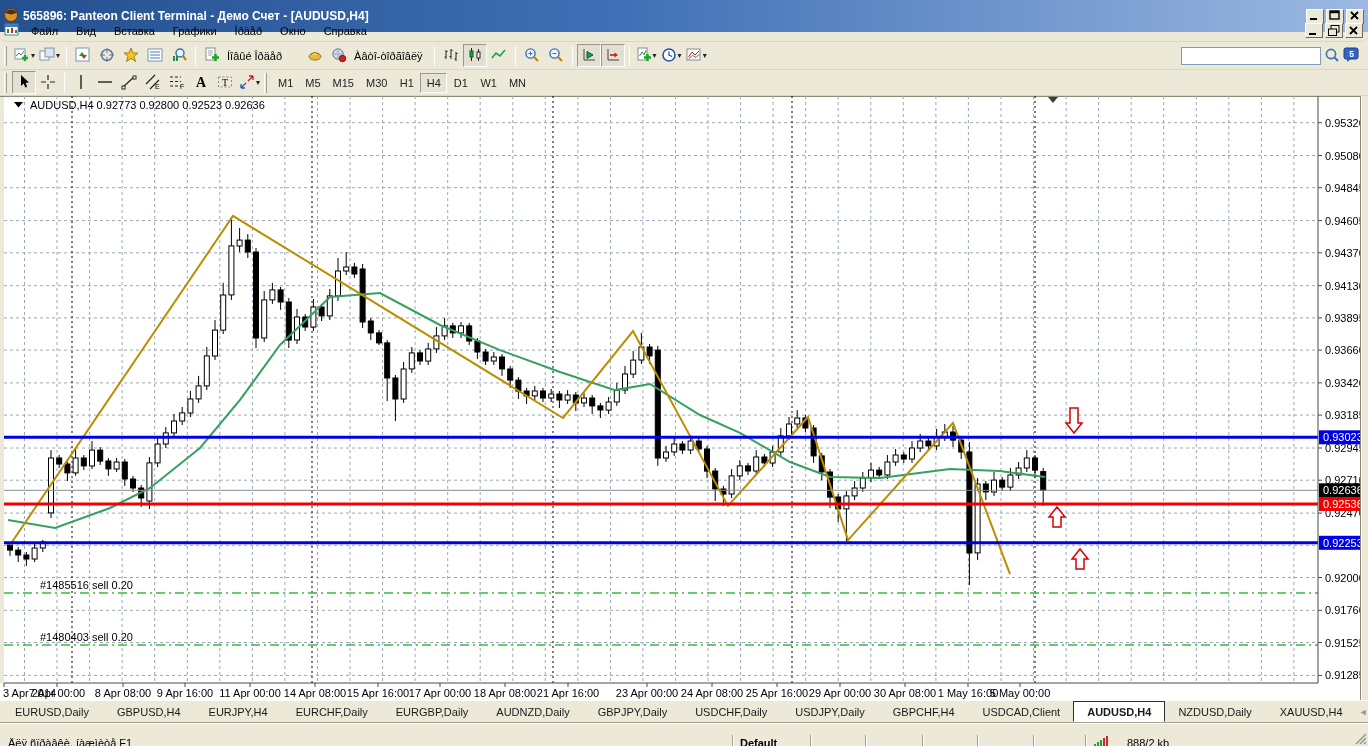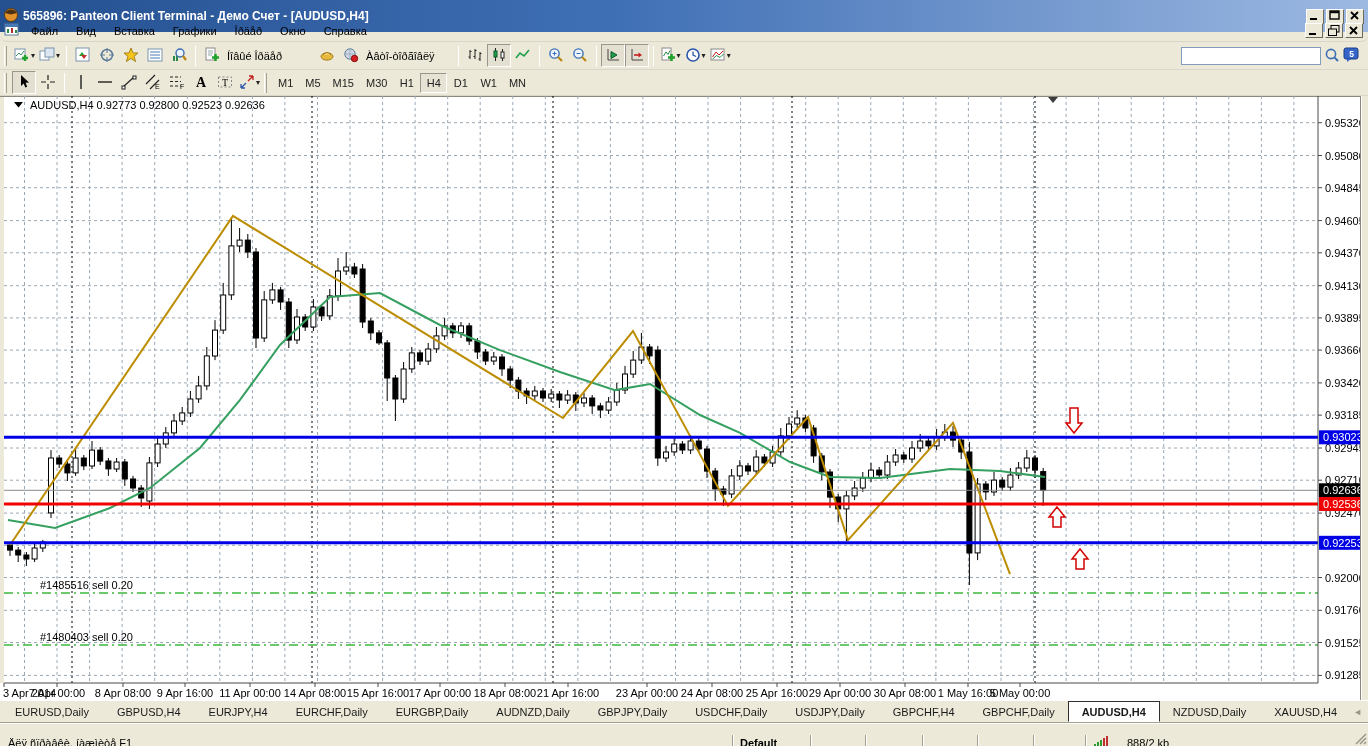--- a/index.html
+++ b/index.html
@@ -24,21 +24,21 @@
     border-bottom:1px solid #d9d5c8;}
   .tb1{top:42px;height:28px;}
   .tb2{top:70px;height:26px;}
   .grip{width:3px;height:20px;border-left:1px solid #fff;border-right:1px solid #a39f91;margin:0 5px 0 2px;}
   .tsep{width:1px;height:20px;background:#a39f91;border-right:1px solid #fff;margin:0 4px;}
   .tgap{width:14px;height:1px;}
   .tbtn{height:23px;min-width:24px;padding:0 1px;display:flex;align-items:center;justify-content:center;
     border:1px solid transparent;background:transparent;}
   .tbtn.pressed{border-color:#9a968a #fff #fff #9a968a;background:#e4e0d1;}
   .caret{font-size:8px;line-height:8px;margin-left:1px;color:#222;}
-  .tlabel{margin:0 19px 0 3px;white-space:nowrap;text-align:center;}
+  .tlabel{margin:0 7px 0 3px;white-space:nowrap;text-align:center;}
   .tfbtn{height:20px;min-width:27px;padding:0 5px;display:flex;align-items:center;justify-content:center;
     border:1px solid transparent;color:#222;}
   .tfbtn.pressed{border-color:#9a968a #fff #fff #9a968a;background:#e6e2d4;}
   .searchwrap{margin-left:auto;display:flex;align-items:center;gap:3px;margin-right:6px;}
   .searchwrap input{width:140px;height:18px;border:1px solid #7f9db9;font:11px "Liberation Sans",sans-serif;padding:1px 4px;}
   
   .chartwrap{position:absolute;top:96px;left:0;width:1368px;height:604px;background:#fff;}
   .chartwrap svg{display:block;}
   
   .tabbar{position:absolute;top:700px;left:0;width:1368px;height:22px;background:#ece9d8;
@@ -621,21 +621,21 @@
       <span class="tab">AUDNZD,Daily</span>
       <span class="tabsep"></span>
       <span class="tab">GBPJPY,Daily</span>
       <span class="tabsep"></span>
       <span class="tab">USDCHF,Daily</span>
       <span class="tabsep"></span>
       <span class="tab">USDJPY,Daily</span>
       <span class="tabsep"></span>
       <span class="tab">GBPCHF,H4</span>
       <span class="tabsep"></span>
-      <span class="tab">GBPCHF,Daily</span>
+      <span class="tab">USDCAD,Client</span>
       <span class="tab active">AUDUSD,H4</span>
       <span class="tab">NZDUSD,Daily</span>
       <span class="tabsep"></span>
       <span class="tab">XAUUSD,H4</span>
       <span class="tabscroll">
         <span class="tabarrow">◄</span>
         <span class="tabarrow">►</span>
       </span>
     </div>
 

